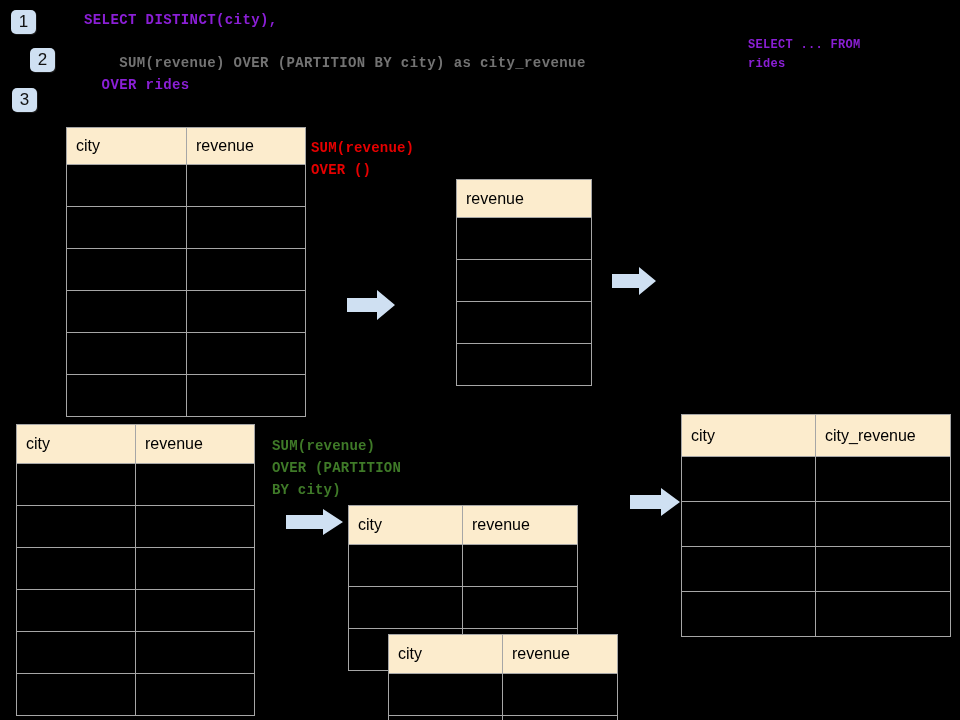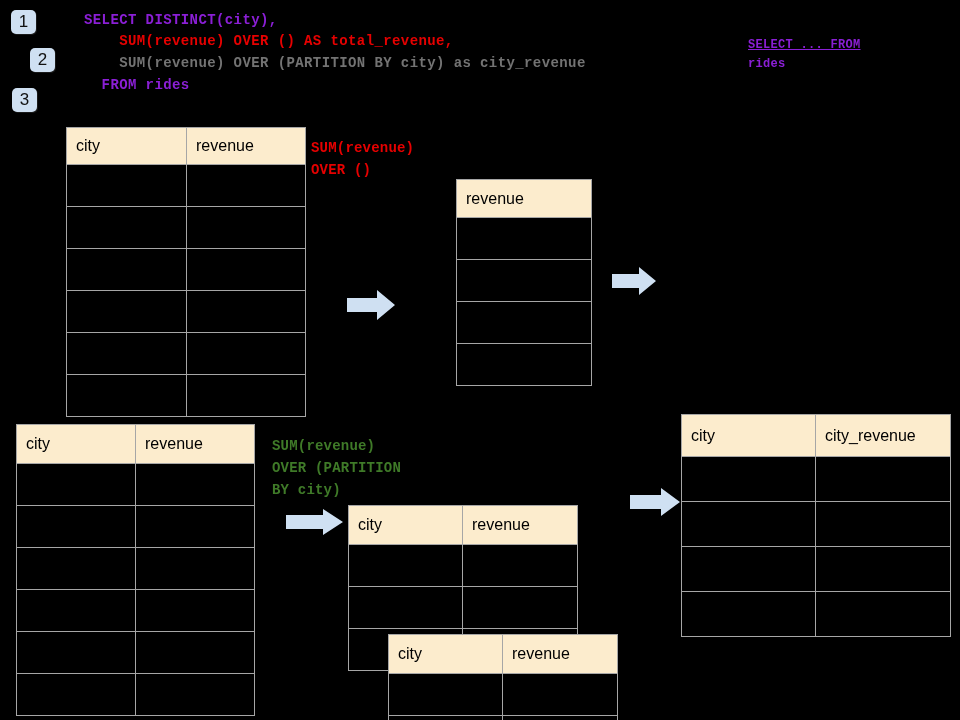--- a/index.html
+++ b/index.html
@@ -101,25 +101,24 @@
 </head>
 <body>
 
 <div id="canvas">
 
   <div class="badge" style="left:11px; top:10px;">1</div>
   <div class="badge" style="left:30px; top:48px;">2</div>
   <div class="badge" style="left:12px; top:88px;">3</div>
 
   <div class="code c-purple" style="left:84px; top:10px;">SELECT DISTINCT(city),</div>
-  <div class="code c-red" style="left:84px; top:31px;">    SUM(revenue) OVER () AS total_revenue,</div>
   <div class="code c-green" style="left:84px; top:53px;">    SUM(revenue) OVER (PARTITION BY city) as city_revenue</div>
-  <div class="code c-purple" style="left:84px; top:75px;">  FROM rides</div>
-
-  <div class="side-note" style="left:748px; top:36px;text-decoration:underline;">SELECT ... FROM</div>
+  <div class="code c-purple" style="left:84px; top:75px;">  OVER rides</div>
+
+  <div class="side-note" style="left:748px; top:36px;">SELECT ... FROM</div>
   <div class="side-note" style="left:748px; top:55px;">rides</div>
 
   <div class="annot red" style="left:311px; top:137px;">SUM(revenue)
 OVER ()</div>
   <div class="annot green" style="left:272px; top:435px;">SUM(revenue)
 OVER (PARTITION
 BY city)</div>
 
   <table class="tbl" style="left:66px; top:127px; width:239px;">
     <colgroup>

